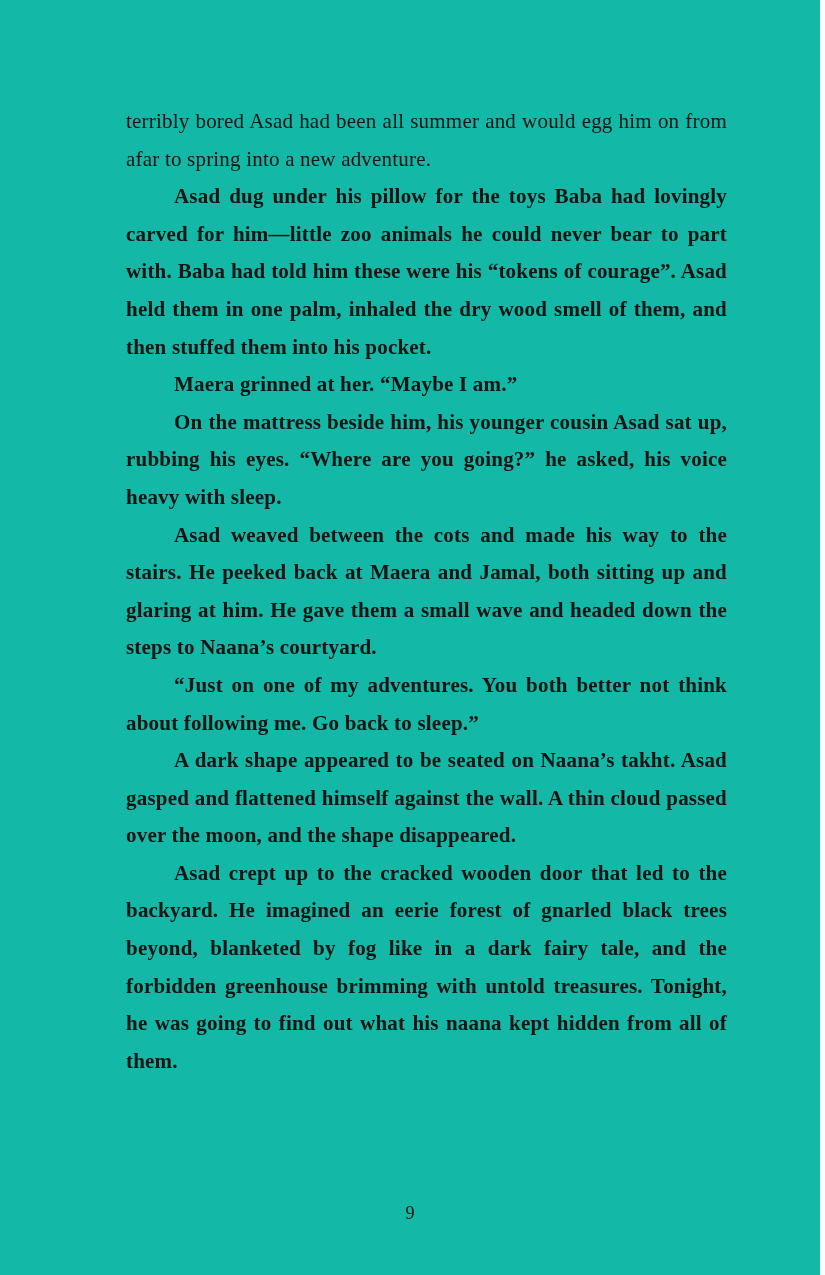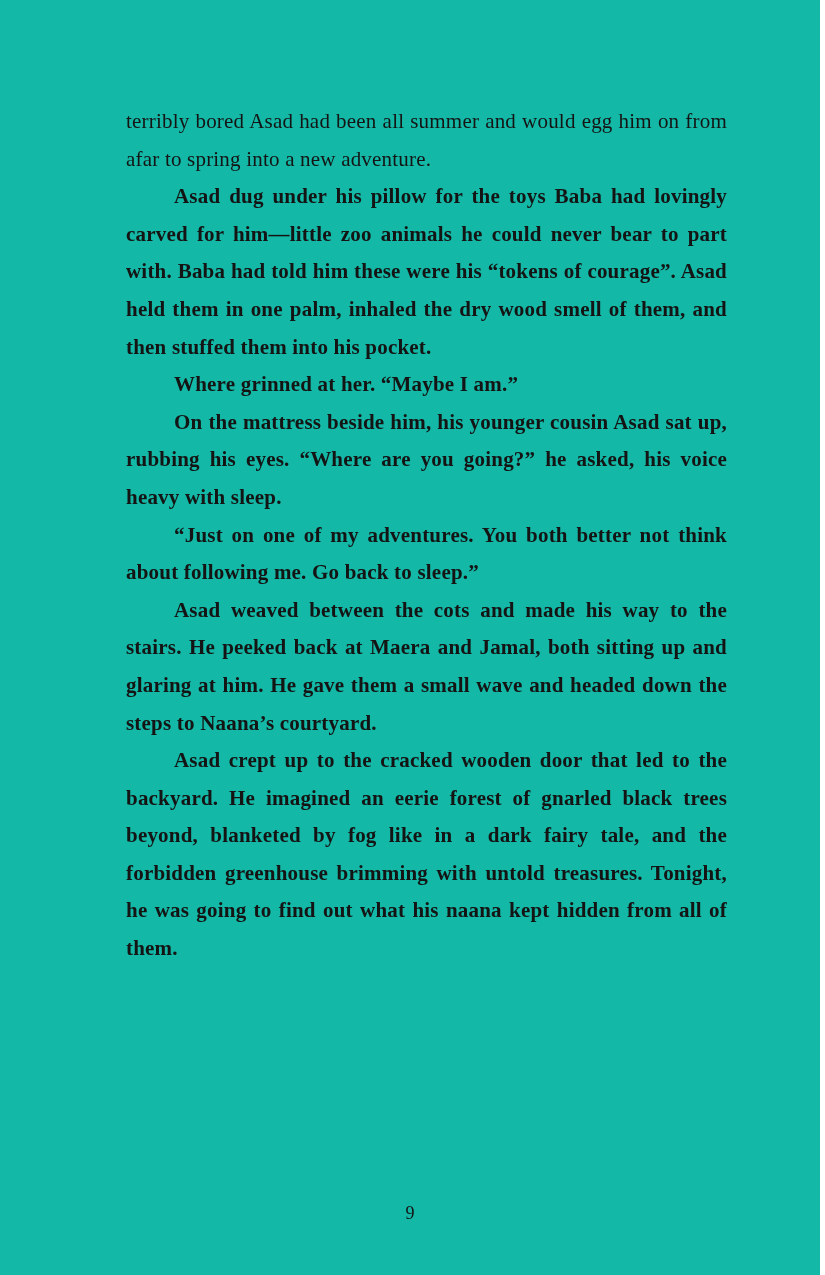--- a/index.html
+++ b/index.html
@@ -42,20 +42,21 @@
     color: #141414;
   }
 </style>
 </head>
 <body>
 
 <div class="page">
   <div class="text-block">
       <p class="">terribly bored Asad had been all summer and would egg him on from afar to spring into a new adventure.</p>
       <p class="indent">Asad dug under his pillow for the toys Baba had lovingly carved for him—little zoo animals he could never bear to part with. Baba had told him these were his “tokens of courage”. Asad held them in one palm, inhaled the dry wood smell of them, and then stuffed them into his pocket.</p>
-      <p class="indent">Where grinned at her. “Maybe I am.”</p>
+      <p class="indent">Maera grinned at her. “Maybe I am.”</p>
       <p class="indent">On the mattress beside him, his younger cousin Asad sat up, rubbing his eyes. “Where are you going?” he asked, his voice heavy with sleep.</p>
+      <p class="indent">Asad weaved between the cots and made his way to the stairs. He peeked back at Maera and Jamal, both sitting up and glaring at him. He gave them a small wave and headed down the steps to Naana’s courtyard.</p>
       <p class="indent">“Just on one of my adventures. You both better not think about following me. Go back to sleep.”</p>
-      <p class="indent">Asad weaved between the cots and made his way to the stairs. He peeked back at Maera and Jamal, both sitting up and glaring at him. He gave them a small wave and headed down the steps to Naana’s courtyard.</p>
+      <p class="indent">A dark shape appeared to be seated on Naana’s takht. Asad gasped and flattened himself against the wall. A thin cloud passed over the moon, and the shape disappeared.</p>
       <p class="indent">Asad crept up to the cracked wooden door that led to the backyard. He imagined an eerie forest of gnarled black trees beyond, blanketed by fog like in a dark fairy tale, and the forbidden greenhouse brimming with untold treasures. Tonight, he was going to find out what his naana kept hidden from all of them.</p>
     </div>
   <div class="page-number">9</div>
 </div>
 
 </body></html>

